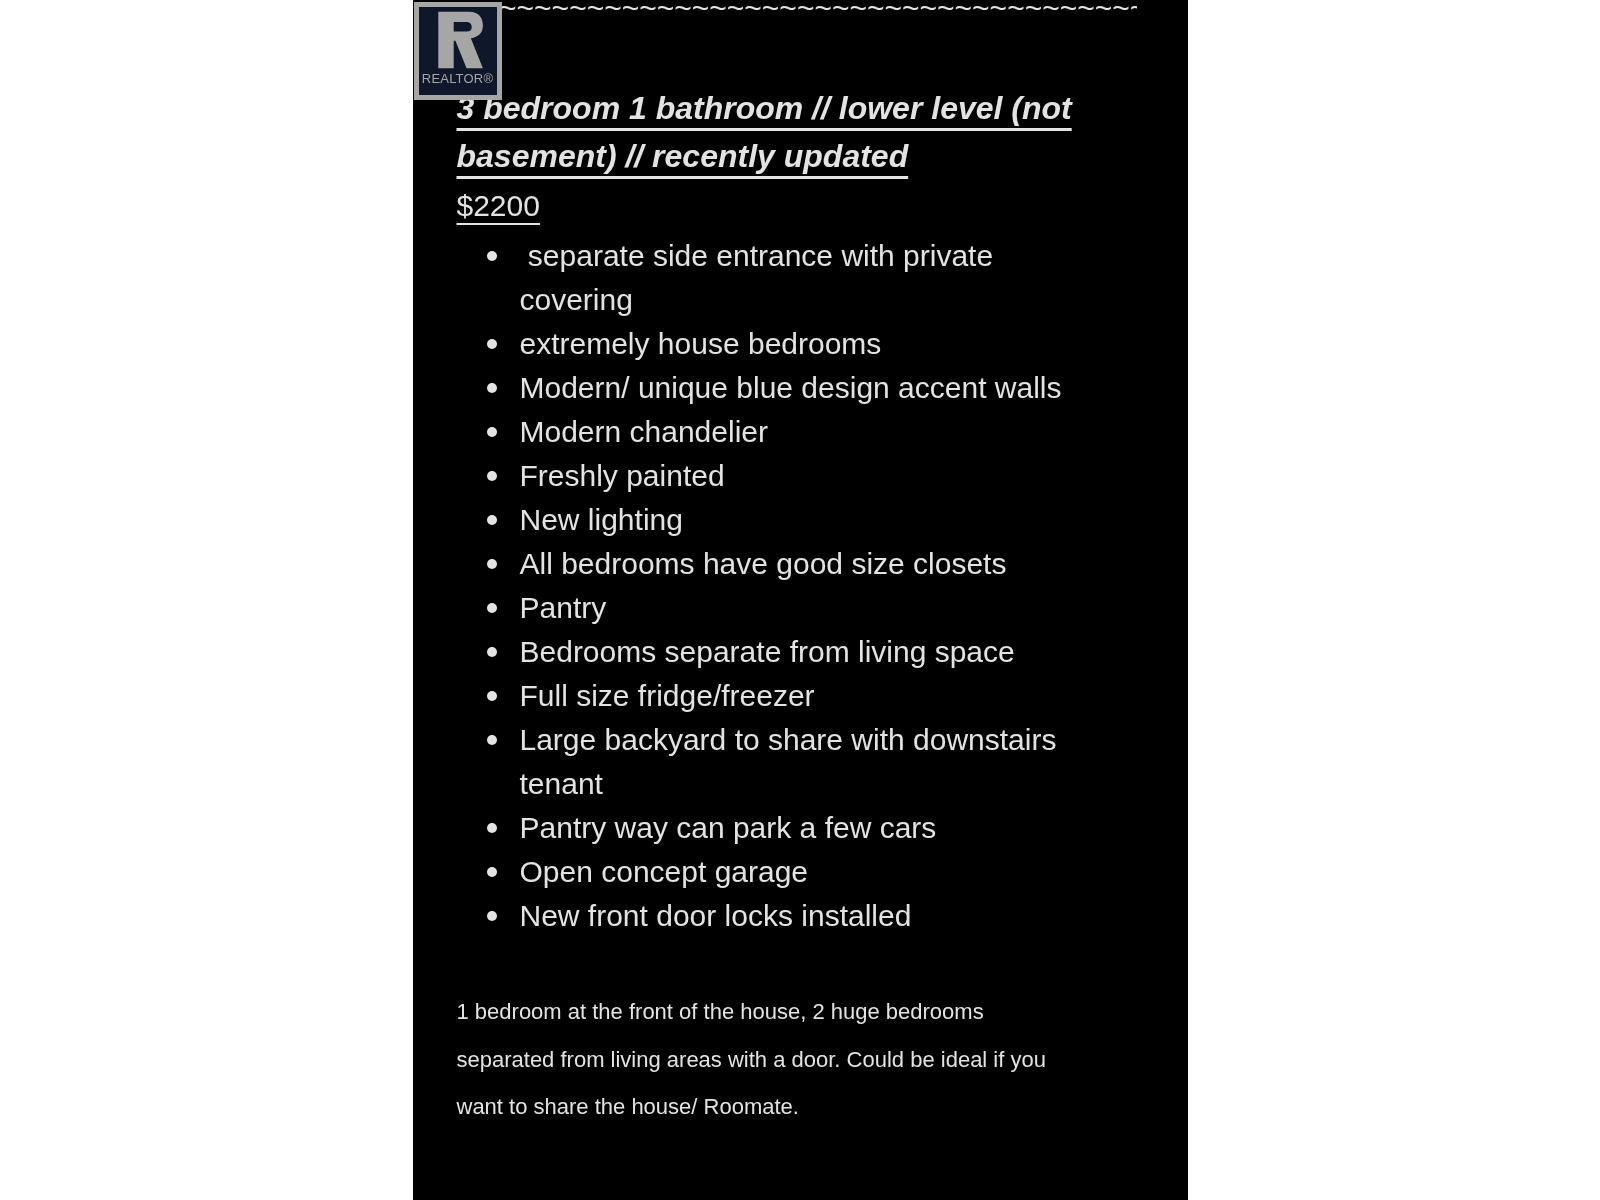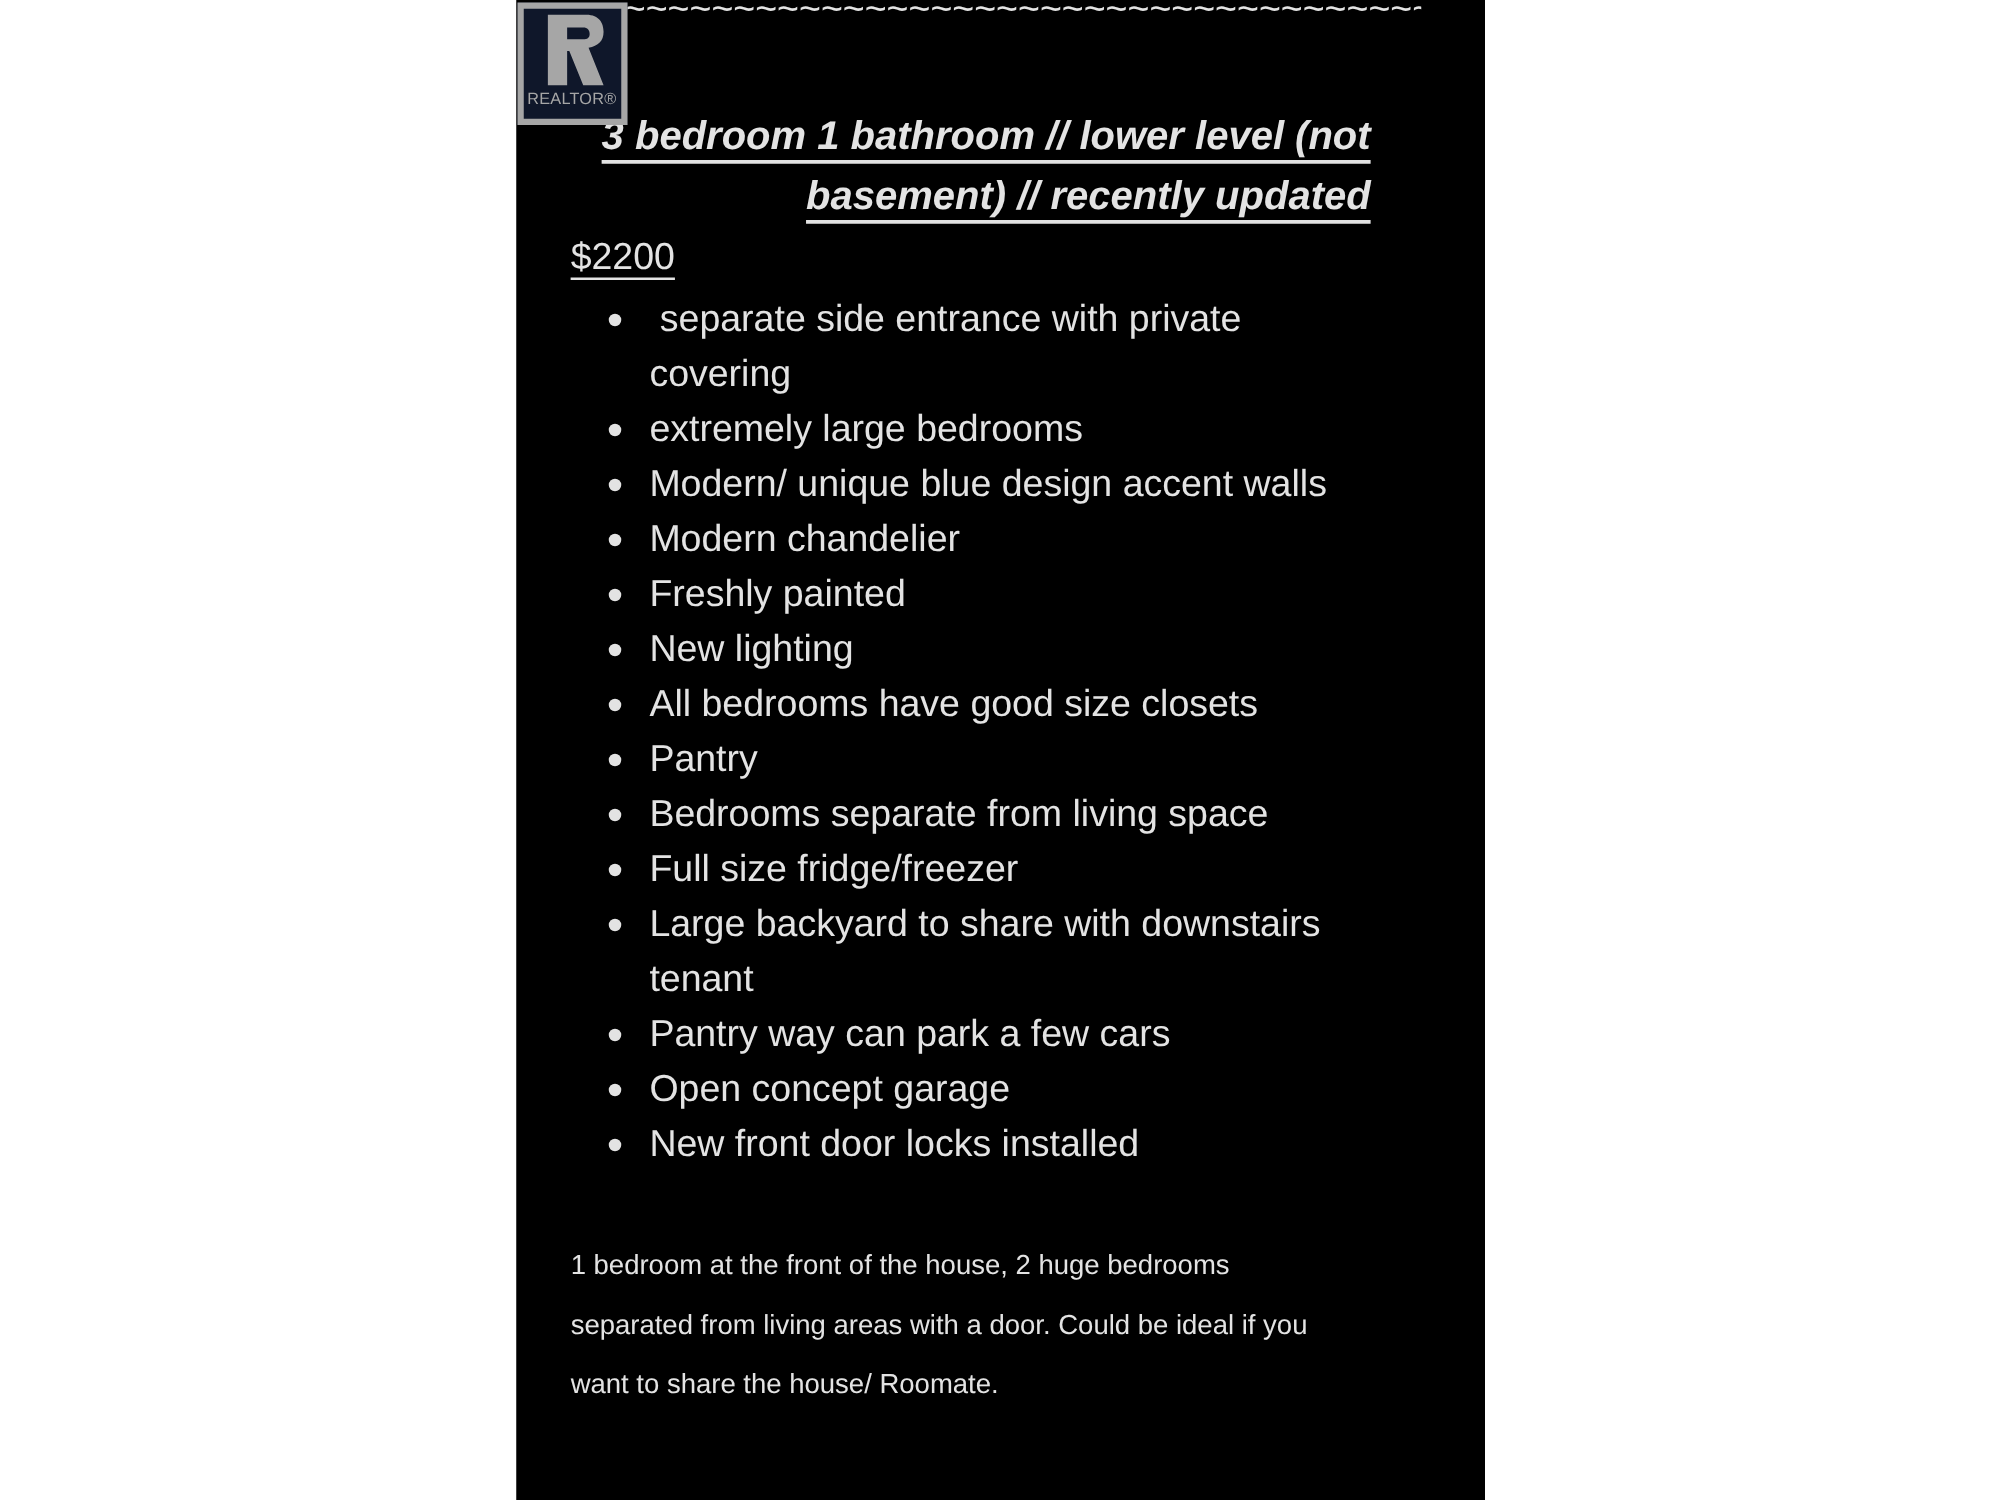--- a/index.html
+++ b/index.html
@@ -62,21 +62,20 @@
   .title {
     margin: 58px 0 0 44px;
     max-width: 640px;
     font-size: 32px;
     line-height: 48px;
     font-weight: bold;
     font-style: italic;
     text-decoration: underline;
     text-decoration-thickness: 2.5px;
     text-underline-offset: 9px;
-    text-align: right;
   }
   .price {
     margin: 6px 0 0 44px;
     font-size: 30px;
     line-height: 40px;
     width: fit-content;
     text-decoration: underline;
     text-decoration-thickness: 2px;
     text-underline-offset: 7px;
   }
@@ -128,21 +127,21 @@
 
     <div class="price">$2200</div>
 
     <ul class="features">
       <li>
           <span class="dot"></span>
           <span class="txt"> separate side entrance with private covering</span>
         </li>
       <li>
           <span class="dot"></span>
-          <span class="txt">extremely large bedrooms</span>
+          <span class="txt">extremely house bedrooms</span>
         </li>
       <li>
           <span class="dot"></span>
           <span class="txt">Modern/ unique blue design accent walls</span>
         </li>
       <li>
           <span class="dot"></span>
           <span class="txt">Modern chandelier</span>
         </li>
       <li>

